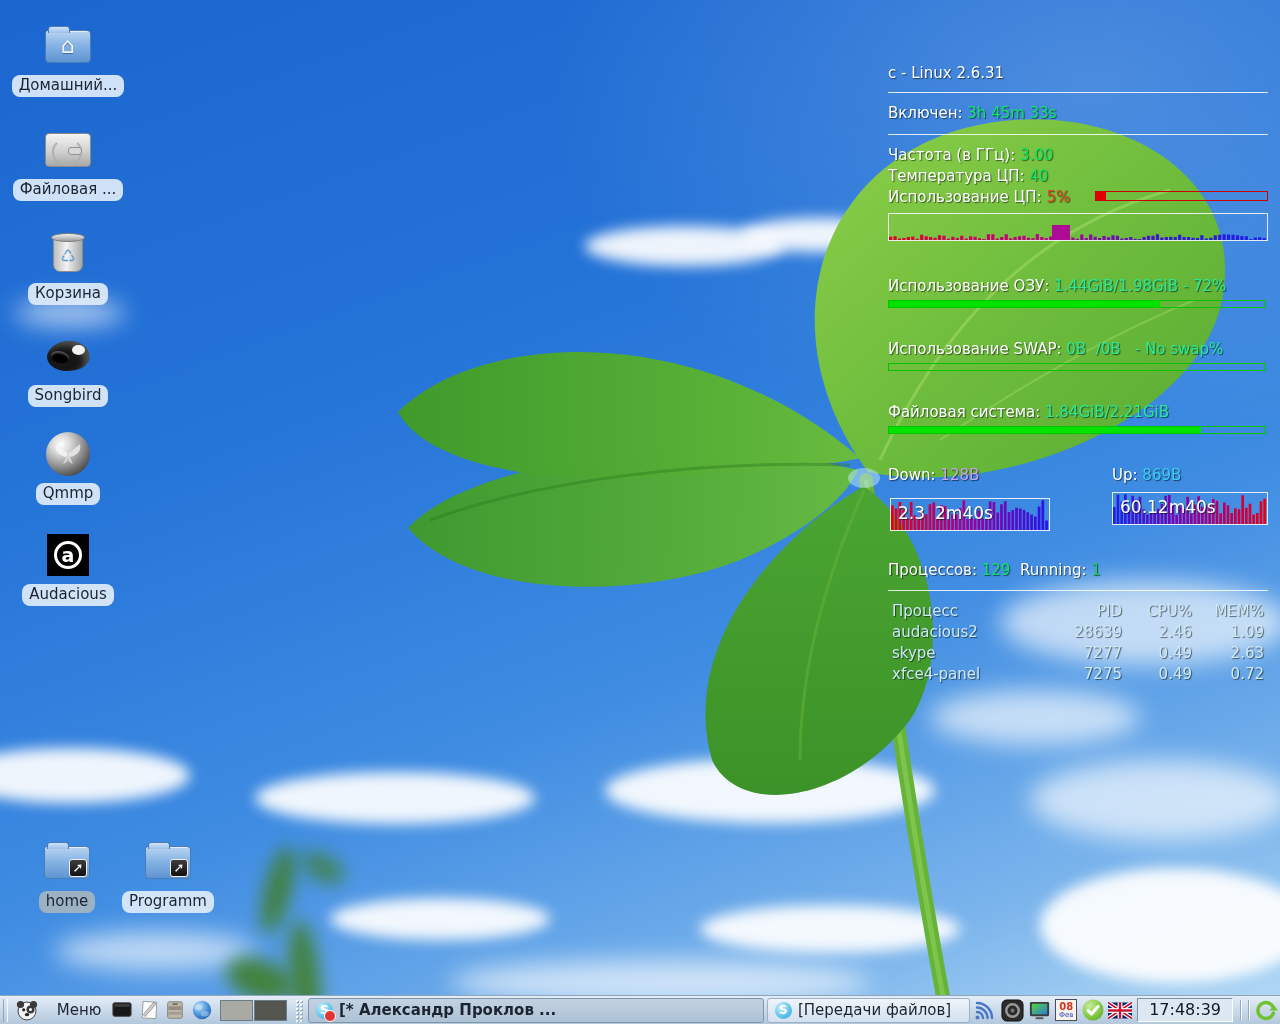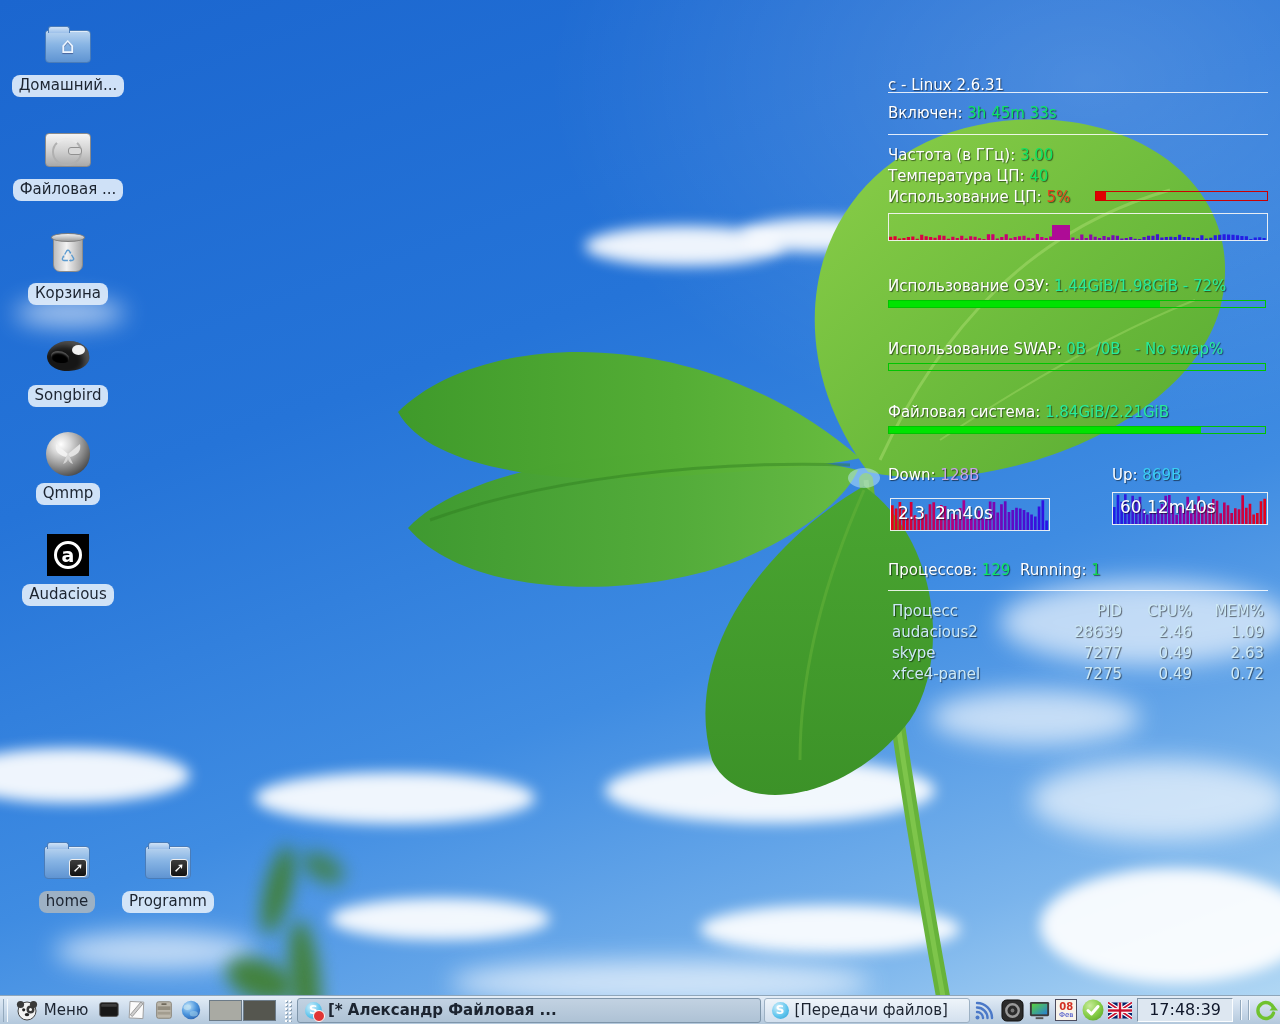--- a/index.html
+++ b/index.html
@@ -86,21 +86,21 @@
   .bump { position:absolute; bottom:0; left:43%; width:5%; height:58%; background:#ae0c96; }
   .ptable { position:absolute; left:4px; top:541px; width:376px; display:grid;
     grid-template-columns:148px 82px 70px 72px; row-gap:0; color:#cde9f6; line-height:21px; }
   .ptable .num { text-align:right; }
 
   
   .taskbar { position:absolute; left:0; bottom:0; width:1280px; height:29px;
     background:linear-gradient(#e3edf7 0%, #cddcec 45%, #b3c8dc 100%);
     border-top:1px solid #8fa6ba; display:flex; align-items:center; padding:0 2px; gap:3px; font-size:15px; color:#1c2430; }
   .phandle { width:5px; height:23px; border-left:1px solid #93a9bd; border-right:1px solid #f4f9fd; margin:0 1px; }
-  .menu-btn { display:flex; align-items:center; gap:5px; padding:1px 6px 1px 3px; height:27px; border-radius:3px; }
+  .menu-btn { display:flex; align-items:center; gap:18px; padding:1px 6px 1px 3px; height:27px; border-radius:3px; }
   .launcher { width:26px; height:26px; display:flex; align-items:center; justify-content:center; }
   .pager { display:flex; gap:1px; margin:0 3px; }
   .ws { width:33px; height:21px; border:1px solid #6c7b88; }
   .ws1 { background:#a9aaa3; }
   .ws2 { background:#55564f; }
   .dots-sep { width:9px; height:23px; margin:0 2px;
     background-image:radial-gradient(circle, #fdfdfd 34%, rgba(0,0,0,0) 40%), radial-gradient(circle, #8fa3b5 34%, rgba(0,0,0,0) 40%);
     background-size:4px 4px; background-position:0 0, 1px 1px; }
   .winbtn { height:25px; display:flex; align-items:center; gap:6px; padding:0 7px; border-radius:3px;
     border:1px solid #9db1c4; background:linear-gradient(#eef4fa,#d3e0ee); overflow:hidden; white-space:nowrap; }
@@ -254,21 +254,21 @@
 <div class="ditem" style="left:108px;top:840px;">
   <div class="icon-box">
     <div class="folder">
         <div class="emblem">➚</div>
       </div>
   </div>
   <div class="dlabel">Programm</div>
 </div>
 
 <div class="conky">
-  <div class="cline" style="top:16px;">c - Linux 2.6.31</div>
+  <div class="cline" style="top:4px;">c - Linux 2.6.31</div>
   <div class="chr" style="top:32px;"></div>
 
   <div class="cline" style="top:44px;"><span>Включен:</span> <span class="v-up">3h 45m 33s</span></div>
   <div class="chr" style="top:74px;"></div>
 
   <div class="cline" style="top:86px;"><span>Частота (в ГГц):</span> <span class="v-up">3.00</span></div>
   <div class="cline" style="top:107px;"><span>Температура ЦП:</span> <span class="v-up">40</span></div>
   <div class="cline" style="top:128px;"><span>Использование ЦП:</span> <span class="v-red">5%</span></div>
   <div class="cpu-meter">
       <div class="fill" style="width: 6%;"></div>
@@ -421,21 +421,21 @@
     <div class="ws ws1"></div>
     <div class="ws ws2"></div>
   </div>
 
   <div class="dots-sep"></div>
 
   <div class="winbtn active" style="width:500px;">
     <div class="skype-ball busy">
         <span class="s">S</span>
       </div>
-    <span class="wlabel">[* Александр Файловая ...</span>
+    <span class="wlabel">[* Александр Проклов ...</span>
   </div>
   <div class="winbtn" style="width:222px;">
     <div class="skype-ball">
         <span class="s">S</span>
       </div>
     <span class="wlabel">[Передачи файлов]</span>
   </div>
 
   <div class="tray">
     <div class="tray-ico">

